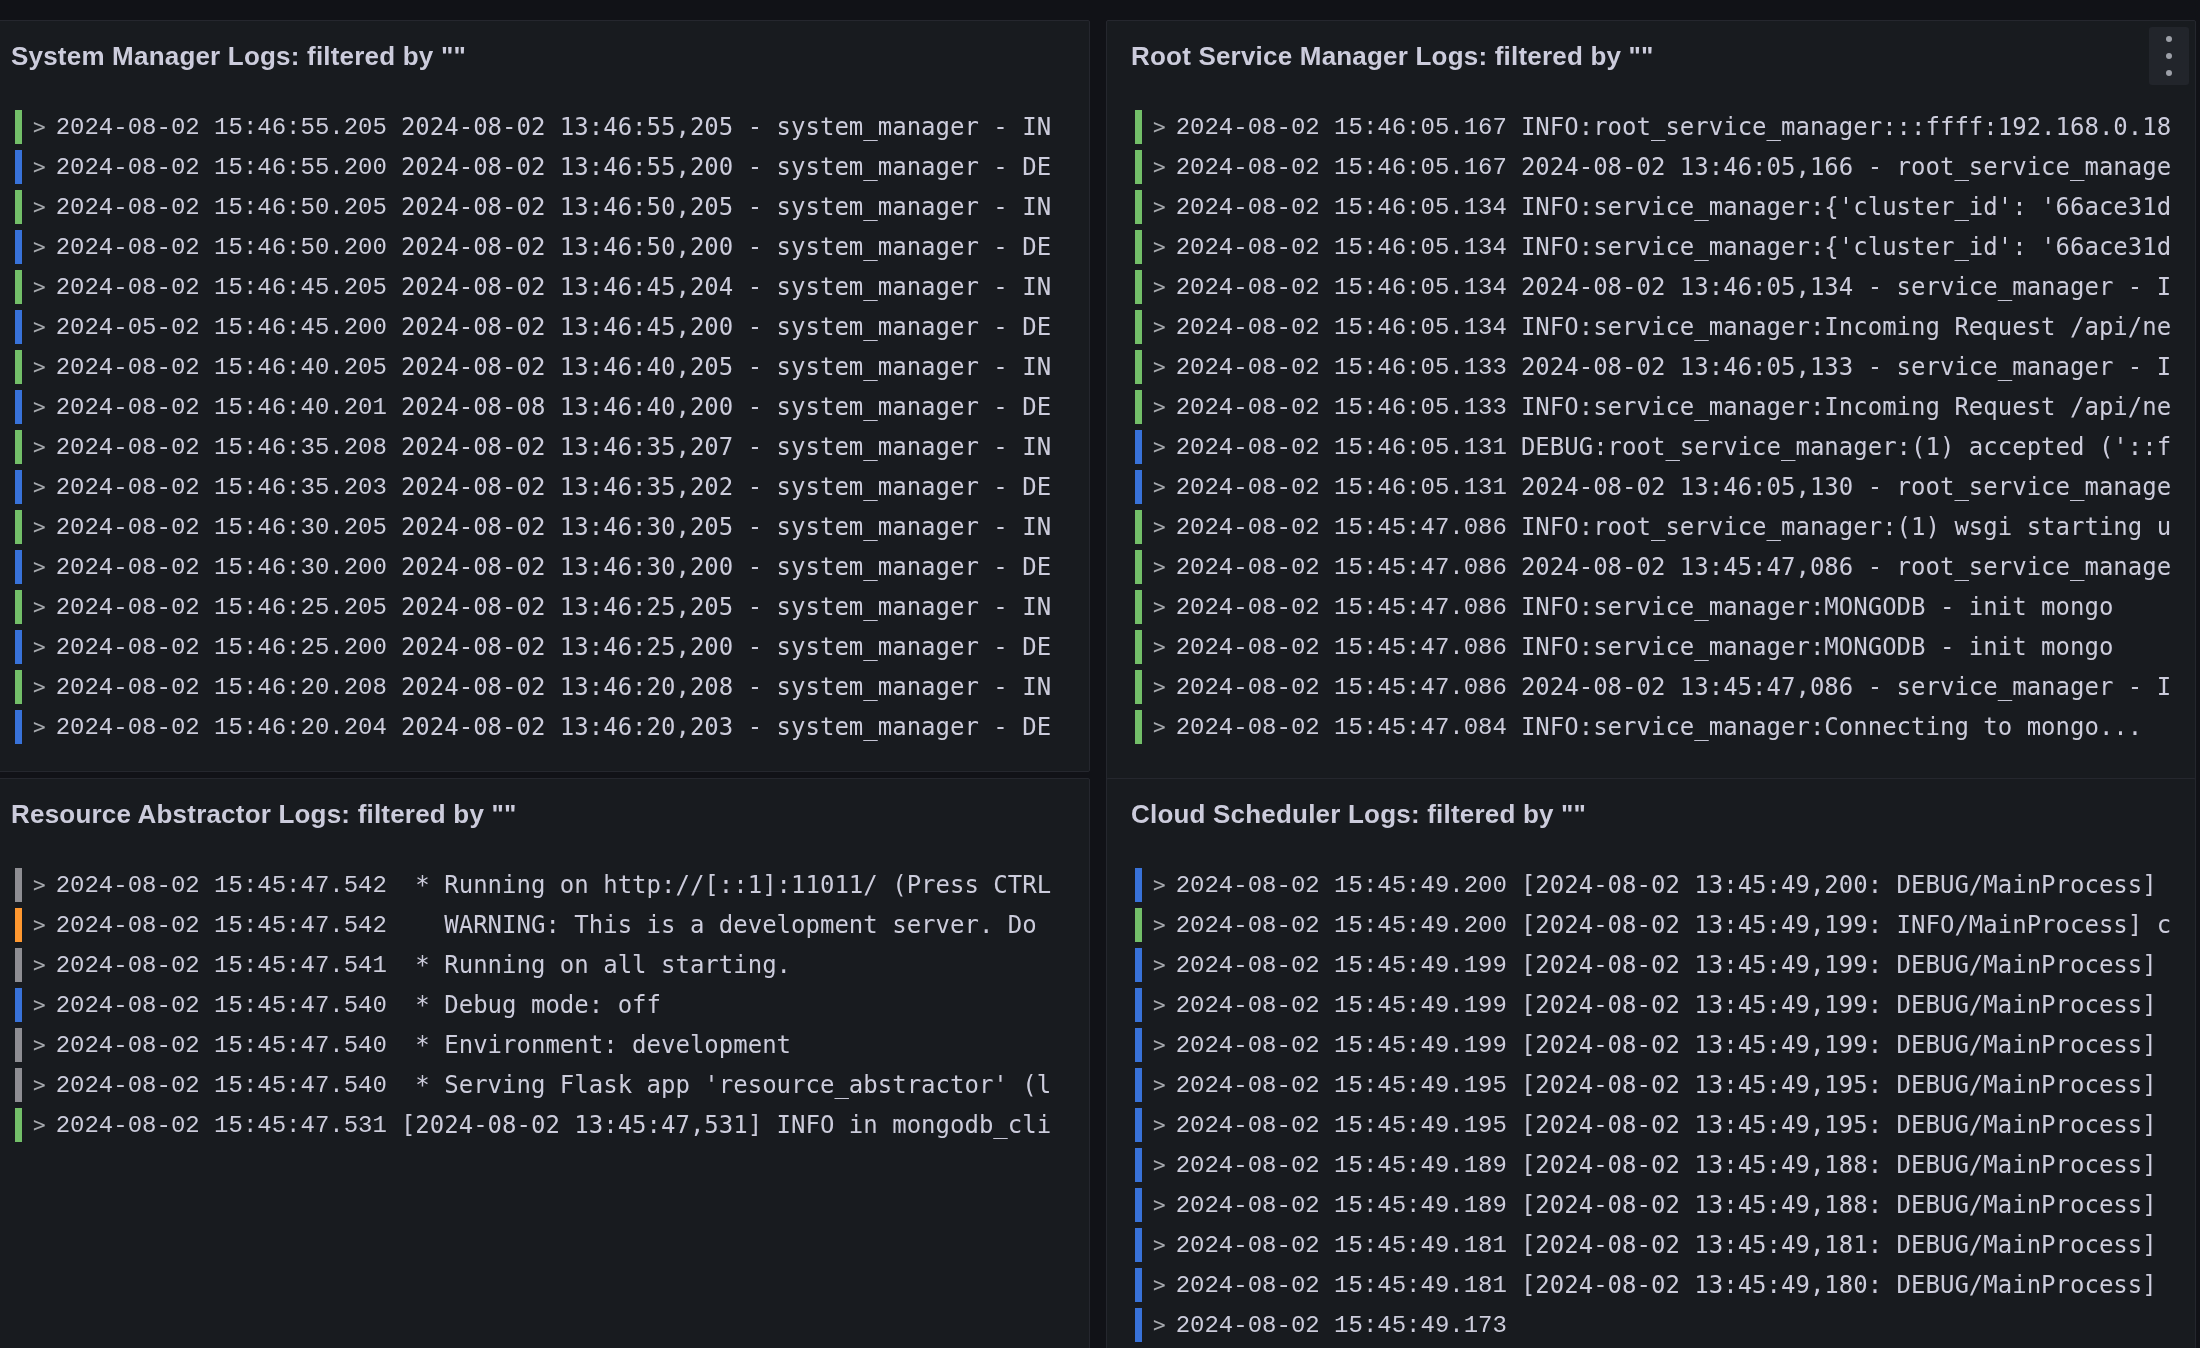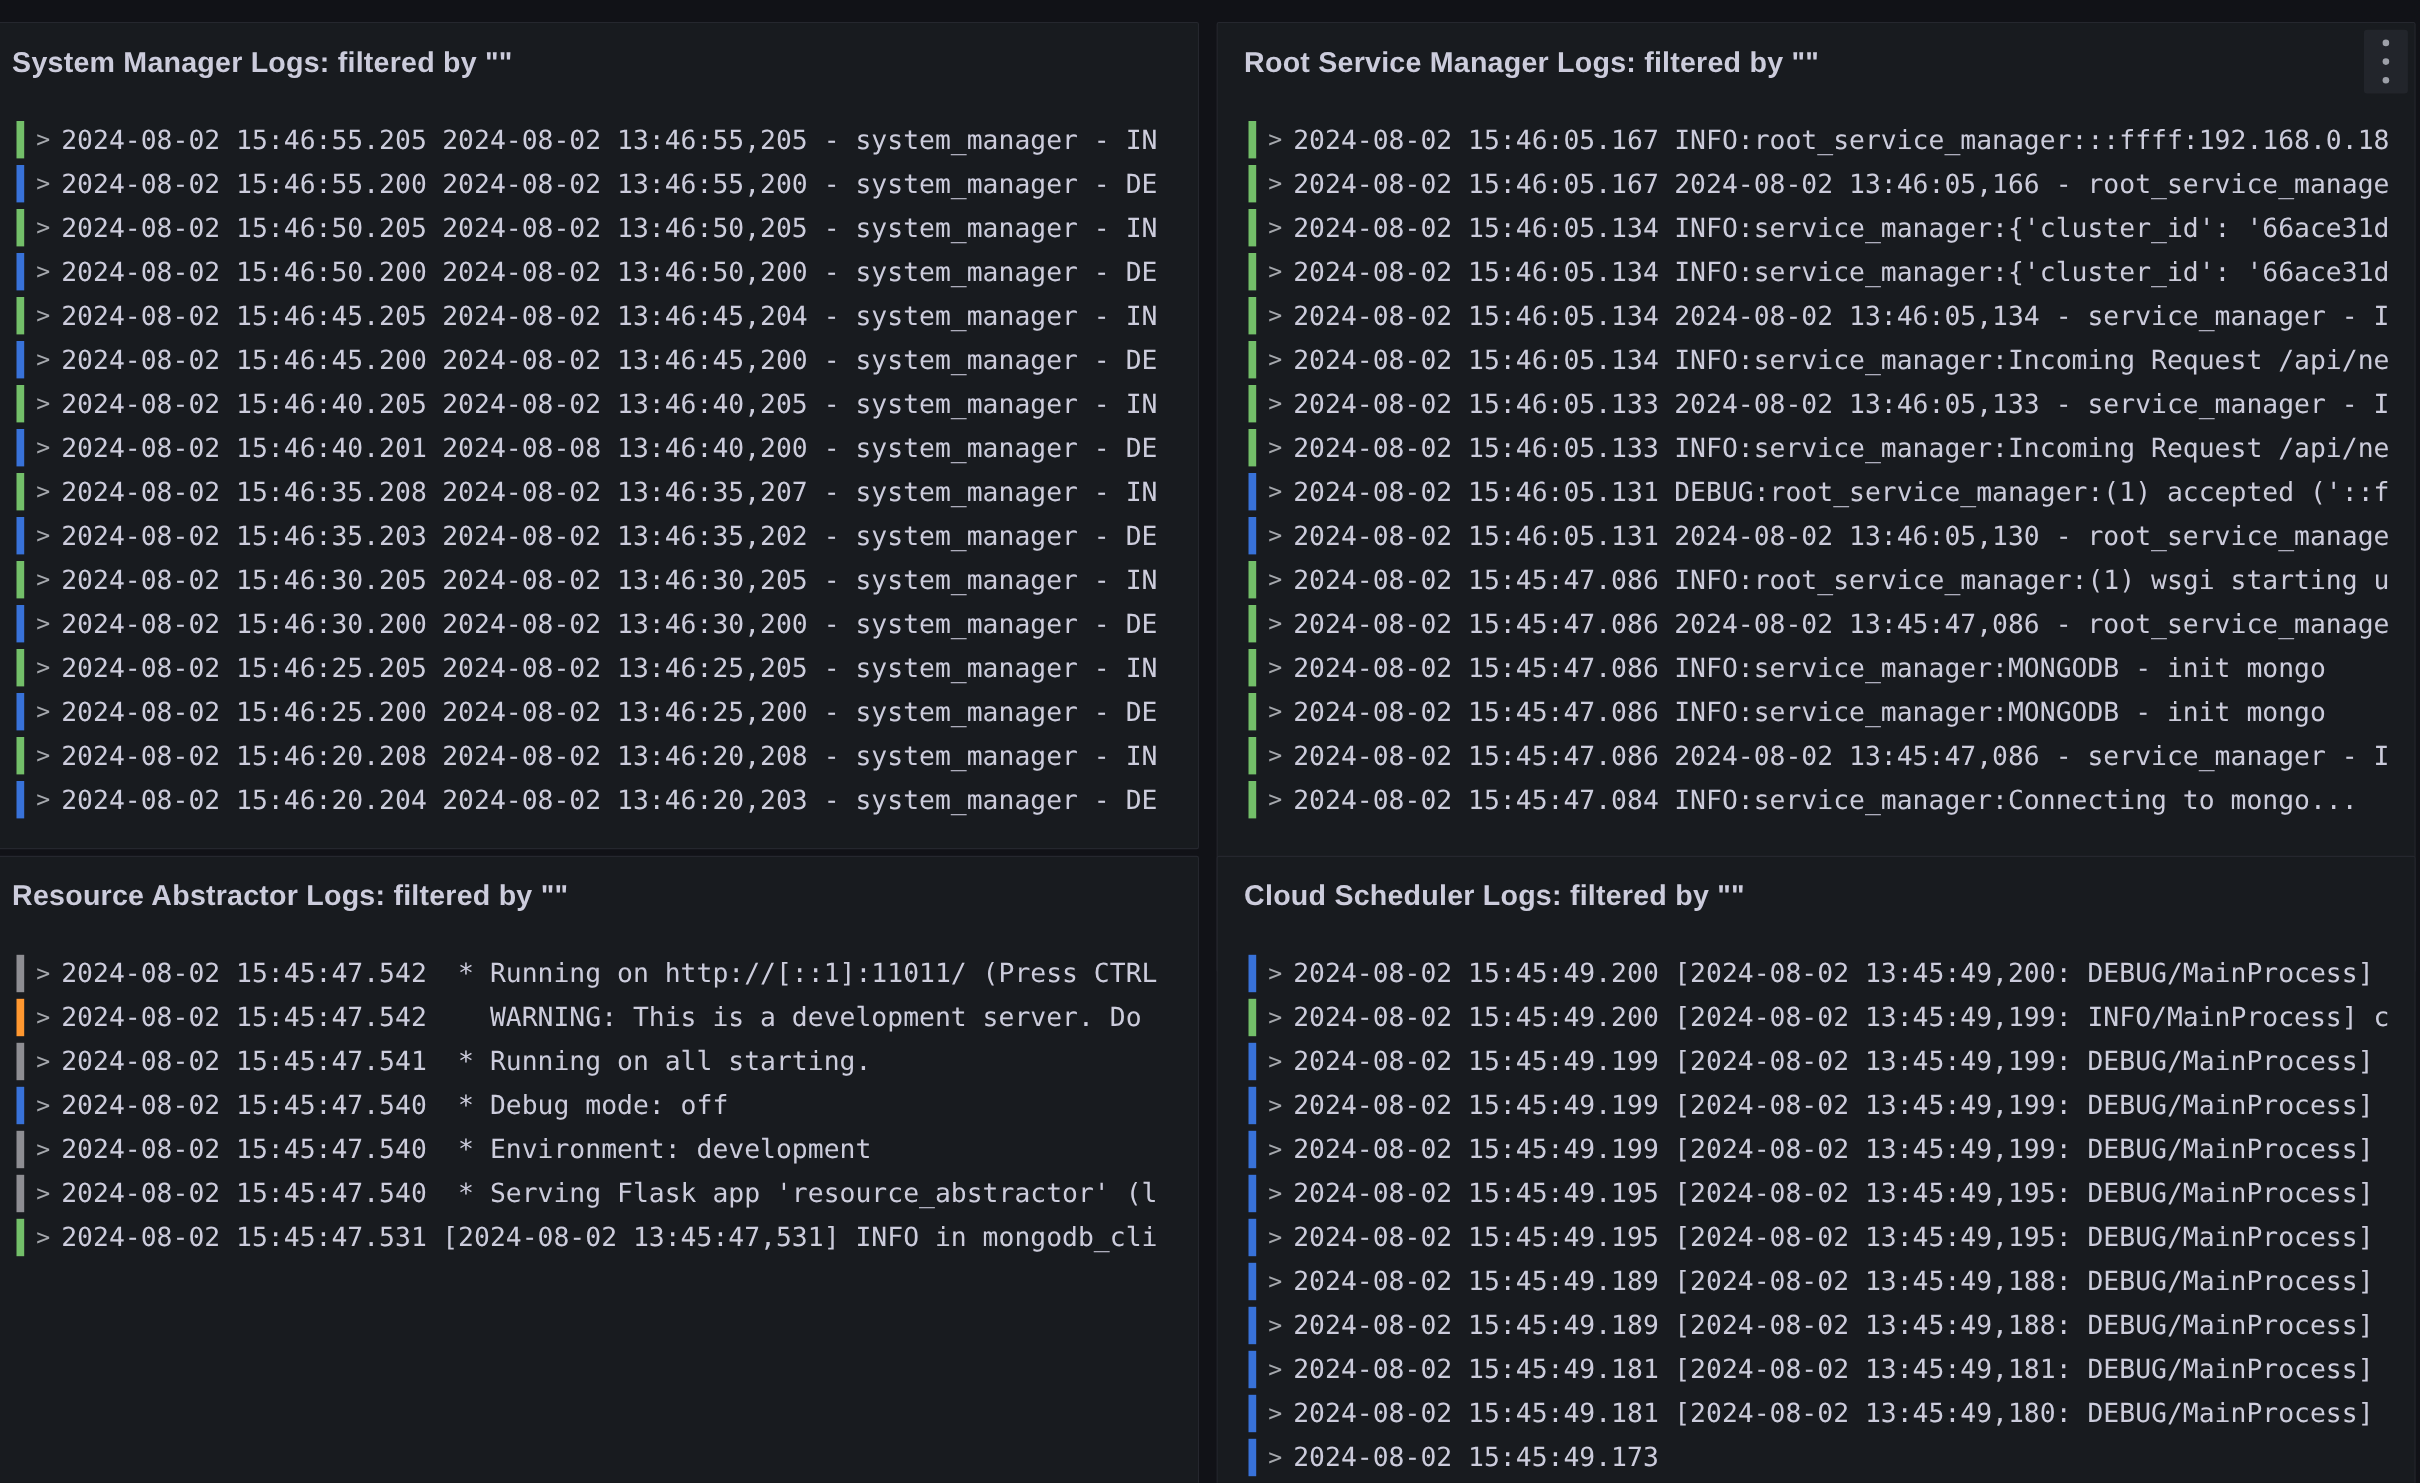--- a/index.html
+++ b/index.html
@@ -50,21 +50,21 @@
     color:#A5A8AD;
     margin-right:10px;
     line-height:1;
   }
   .log-time, .log-msg {
     font-family:"DejaVu Sans Mono", monospace;
     font-size:24px;
     color:#CCCCDC;
     white-space:pre;
   }
-  .log-time { margin-right:14px; }
+  .log-time { margin-right:14px;font-family:Liberation Mono, monospace; }
 
   .panel-menu {
     position:absolute; top:6px; right:6px;
     width:40px; height:58px;
     background:#22252B;
     border-radius:3px;
     display:flex; flex-direction:column;
     align-items:center; justify-content:center;
     gap:11px;
     cursor:pointer;
@@ -111,21 +111,21 @@
   <div class="log-row">
     <span class="level-bar" style="background: rgb(115, 191, 105);"></span>
     <span class="chevron">&gt;</span>
     <span class="log-time">2024-08-02 15:46:45.205</span>
     <span class="log-msg">2024-08-02 13:46:45,204 - system_manager - IN</span>
   </div>
 
   <div class="log-row">
     <span class="level-bar" style="background: rgb(56, 114, 217);"></span>
     <span class="chevron">&gt;</span>
-    <span class="log-time">2024-08-02 15:46:45.200</span>
+    <span class="log-time">2024-05-02 15:46:45.200</span>
     <span class="log-msg">2024-08-02 13:46:45,200 - system_manager - DE</span>
   </div>
 
   <div class="log-row">
     <span class="level-bar" style="background: rgb(115, 191, 105);"></span>
     <span class="chevron">&gt;</span>
     <span class="log-time">2024-08-02 15:46:40.205</span>
     <span class="log-msg">2024-08-02 13:46:40,205 - system_manager - IN</span>
   </div>
 

